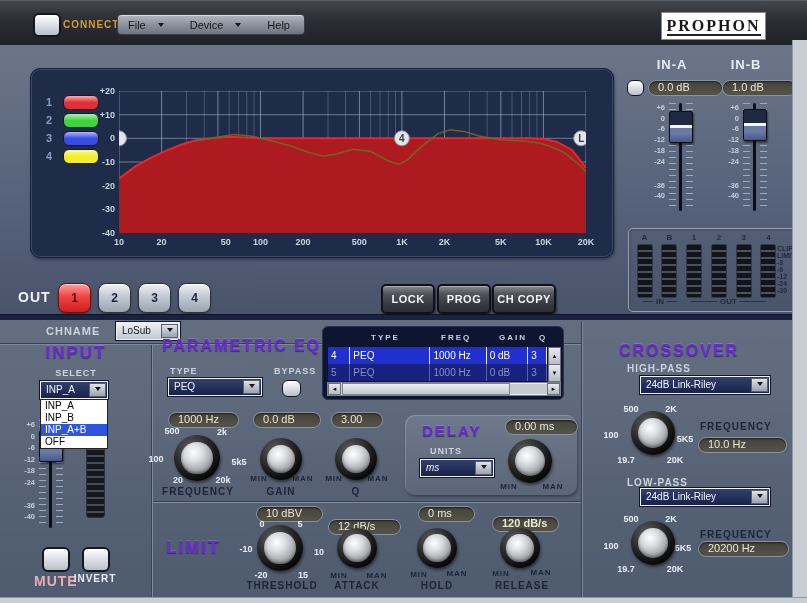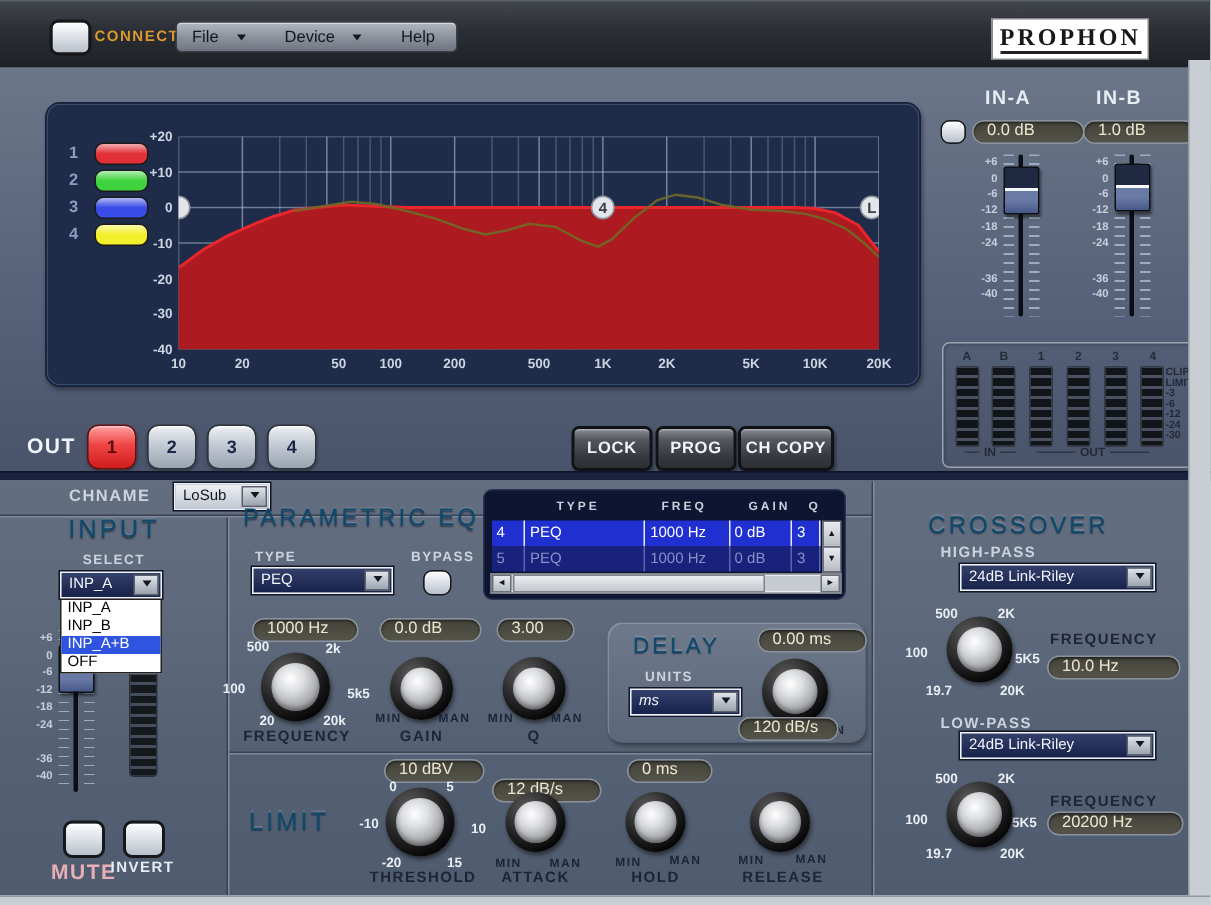--- a/index.html
+++ b/index.html
@@ -75,21 +75,21 @@
   .dark-btn{position:absolute;top:284px;height:26px;border:2px solid #101215;border-radius:5px;
     background:linear-gradient(180deg,#8a8d93 0%,#53565c 28%,#36393f 70%,#2b2e33 100%);
     color:#f2f4f7;font-size:11px;font-weight:bold;display:flex;align-items:center;justify-content:center;
     box-shadow:inset 0 1px 0 #a9acb2,1px 2px 2px rgba(0,0,0,.4);letter-spacing:.5px;}
 
   
   #lower{left:0;top:320px;width:792px;height:277px;
     background:linear-gradient(180deg,#626e80 0%,#56627400 60%),linear-gradient(180deg,#5f6b7d,#4f5b6e);}
   .groove-h{position:absolute;height:2px;background:linear-gradient(180deg,#3a4252 50%,#7f8a9c 50%);}
   .groove-v{position:absolute;width:2px;background:linear-gradient(90deg,#3a4252 50%,#7f8a9c 50%);}
-  .sec-title{color:#0c4a6e;font-weight:normal;letter-spacing:2px;
+  .sec-title{color:#6d28d9;font-weight:bold;letter-spacing:2px;
     text-shadow:0 1px 1px rgba(16,22,36,.6),0 -1px 0 rgba(255,255,255,.14);}
   .sm-label{color:#cbd3df;font-size:9px;font-weight:bold;letter-spacing:1px;}
   .dk-label{color:#1d2438;font-weight:bold;letter-spacing:1px;}
   .wh-num{color:#e9edf4;font-size:9px;font-weight:bold;text-align:center;}
 
   .dd{position:absolute;display:flex;align-items:stretch;border:1px solid #eef1f5;
     box-shadow:0 0 0 1px #10152a;height:16px;}
   .dd .dd-val{flex:1;font-size:10px;line-height:16px;padding-left:5px;white-space:nowrap;overflow:hidden;}
   .dd.navy{background:linear-gradient(180deg,#33406b,#17224a);}
   .dd.navy .dd-val{color:#f2f5fa;}
@@ -510,21 +510,21 @@
   <span class="abs cap dk-label" style="left:327px;top:580px;width:60px;">ATTACK</span>
 
   <div class="abs pill" style="left:418px;top:506px;width:46px;height:14px;"><span>0 ms</span></div>
   <div class="knob" style="left:417px;top:528px;width:40px;height:40px;">
       <div class="face"></div>
     </div>
   <span class="kmm dk-label" style="left:406px;top:570px;">MIN</span>
   <span class="kmm dk-label" style="left:444px;top:569px;">MAN</span>
   <span class="abs cap dk-label" style="left:407px;top:580px;width:60px;">HOLD</span>
 
-  <div class="abs pill" style="left:492px;top:478px;width:56px;height:14px;"><span>120 dB/s</span></div>
+  <div class="abs pill" style="left:492px;top:516px;width:56px;height:14px;font-weight:bold;"><span>120 dB/s</span></div>
   <div class="knob" style="left:500px;top:528px;width:40px;height:40px;">
       <div class="face"></div>
     </div>
   <span class="kmm dk-label" style="left:488px;top:569px;">MIN</span>
   <span class="kmm dk-label" style="left:528px;top:568px;">MAN</span>
   <span class="abs cap dk-label" style="left:488px;top:580px;width:68px;">RELEASE</span>
 
   <span class="abs sec-title" style="left:594px;top:342px;width:170px;text-align:center;font-size:16px;">CROSSOVER</span>
 
   <span class="abs sm-label" style="left:627px;top:363px;font-size:10px;">HIGH-PASS</span>

